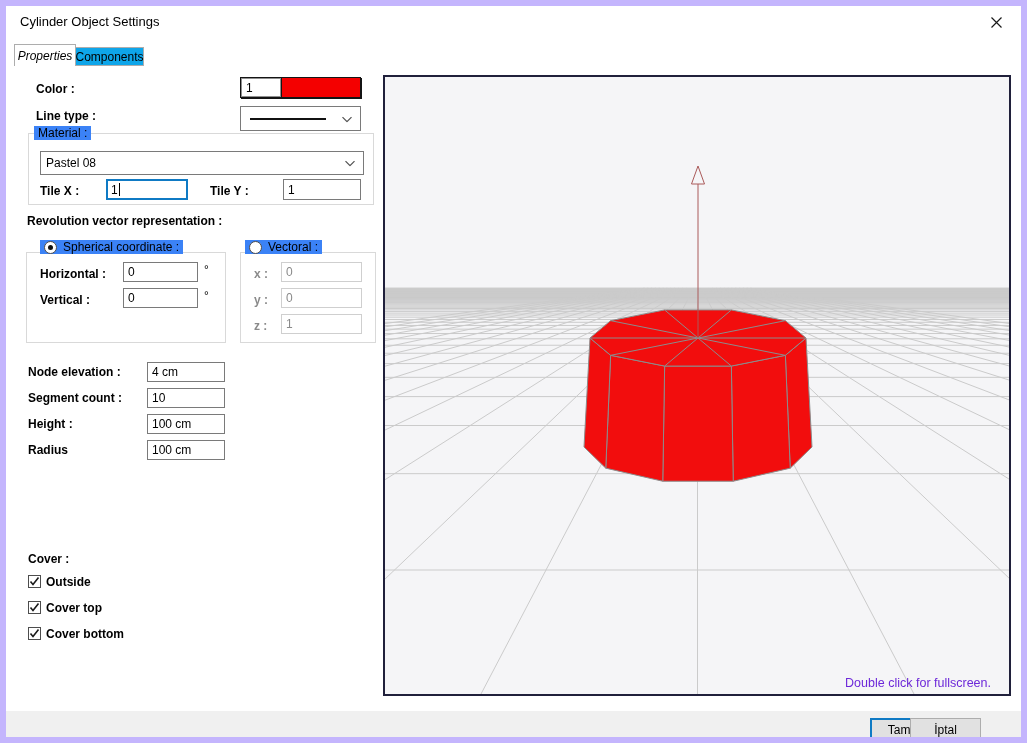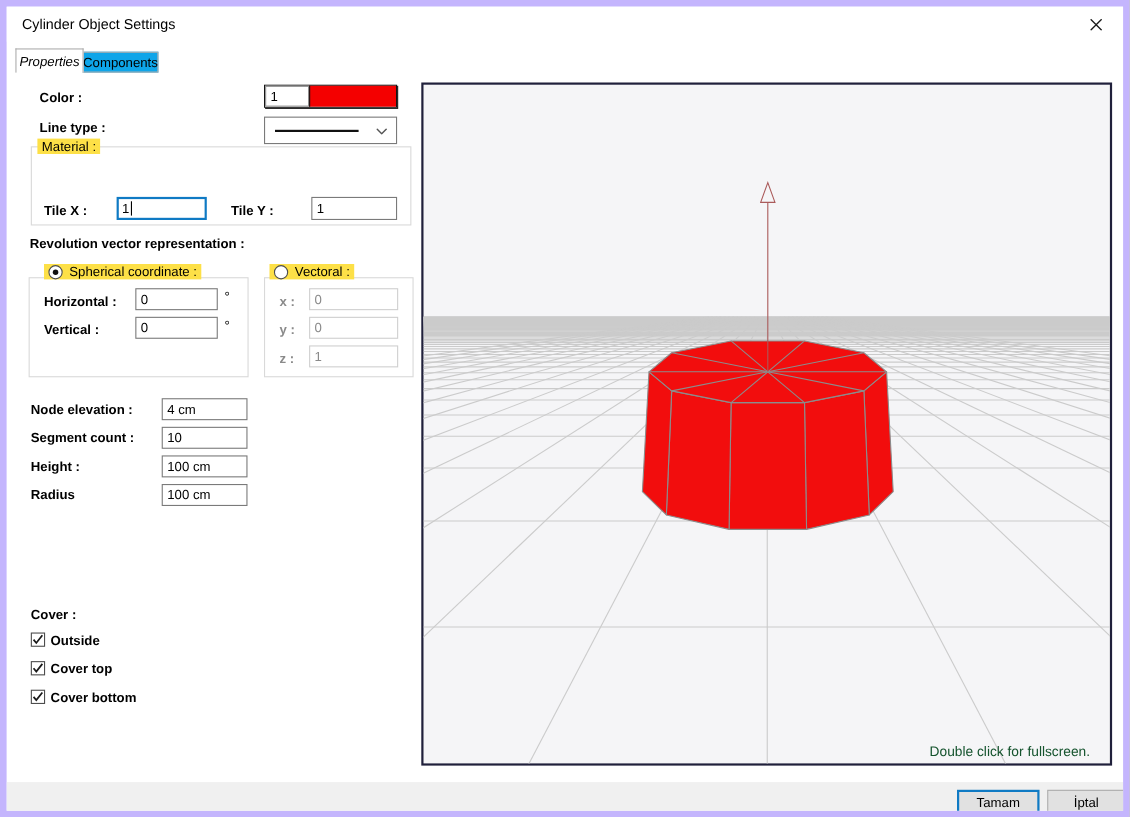--- a/index.html
+++ b/index.html
@@ -20,35 +20,35 @@
   .tb { position:absolute; background:#fff; border:1px solid #7a7a7a; font-size:12px; color:#000;
         display:flex; align-items:center; padding-left:4px; }
   .tb.dis { border-color:#cfcfcf; color:#8a8a8a; }
   .tb.focus { border:2px solid #0f7ac4; padding-left:3px; }
   .caret { width:1px; height:13px; background:#000; margin-left:1px; }
   .combo { position:absolute; background:#fff; border:1px solid #7a7a7a; display:flex;
            align-items:center; font-size:12px; padding-left:5px; cursor:default; }
   .chev { position:absolute; right:8px; top:50%; transform:translateY(-40%); }
   .lt-line { width:76px; height:2px; background:#111; margin-left:4px; }
   .grp { position:absolute; border:1px solid #d9d9d9; }
-  .legend { position:absolute; background:#fde047; padding:0 4px; font-size:12px;
+  .legend { position:absolute; background:#3b82f6; padding:0 4px; font-size:12px;
             display:flex; align-items:center; gap:6px; z-index:2; white-space:nowrap; }
   .radio { width:13px; height:13px; border:1px solid #4d4d4d; border-radius:50%;
            background:#fff; position:relative; flex:0 0 auto; }
   .radio.sel::after { content:""; position:absolute; inset:3px; background:#111; border-radius:50%; }
   .cb { position:absolute; width:13px; height:13px; border:1px solid #4d4d4d; background:#fff;
         display:flex; align-items:center; justify-content:center; }
   .colorfield { position:absolute; left:234px; top:71px; width:121px; height:21px;
                 border:1px solid #141414; box-shadow:1px 1px 0 #141414; display:flex; background:#fff; }
   .colorfield .num { width:40px; border:1px solid #8f8f8f; background:#fff; font-size:12px;
                      display:flex; align-items:center; padding-left:4px; }
   .colorfield .swatch { flex:1; border-left:1px solid #141414; }
   .preview { position:absolute; left:377px; top:69px; width:628px; height:621px;
              border:2px solid #20203b; }
-  .hint { position:absolute; right:18px; bottom:4px; font-size:12.5px; color:#14532d;margin-left:32px; }
+  .hint { position:absolute; right:18px; bottom:4px; font-size:12.5px; color:#6d28d9;margin-left:32px; }
   .footer { position:absolute; left:0; top:705px; width:100%; height:38px; background:#f0f0f0; }
   .btn { position:absolute; height:23px; background:#e1e1e1; border:1px solid #adadad;
          font-size:12px; font-family:"Liberation Sans", sans-serif; cursor:pointer; }
   .btn.default { border:2px solid #0f7ac4; }
   .deg { position:absolute; font-size:12px; color:#000; }
 </style>
 </head>
 <body>
 
 <div class="dialog">
@@ -74,20 +74,26 @@
   <span class="lbl" style="left:30px;top:103px">Line type :</span>
   <div class="combo" style="left:234px;top:100px;width:121px;height:25px">
     <div class="lt-line"></div>
     <svg class="chev" width="10" height="6" viewBox="0 0 10 6">
       <polyline points="0.5,0.5 5,5 9.5,0.5" fill="none" stroke="#555" stroke-width="1.3"></polyline>
     </svg>
   </div>
 
   <div class="grp" style="left:22px;top:127px;width:346px;height:72px"></div>
   <span class="legend" style="left:28px;top:120px">Material :</span>
+  <div class="combo" style="left:34px;top:145px;width:324px;height:24px">
+    <span>Pastel 08</span>
+    <svg class="chev" width="10" height="6" viewBox="0 0 10 6">
+      <polyline points="0.5,0.5 5,5 9.5,0.5" fill="none" stroke="#555" stroke-width="1.3"></polyline>
+    </svg>
+  </div>
   <span class="lbl" style="left:34px;top:178px">Tile X :</span>
   <div class="tb focus" style="left:100px;top:173px;width:82px;height:21px">
     <span>1</span>
     <span class="caret"></span>
   </div>
   <span class="lbl" style="left:204px;top:178px">Tile Y :</span>
   <div class="tb" style="left:277px;top:173px;width:78px;height:21px">
     <span>1</span>
   </div>
 
@@ -291,16 +297,16 @@
         <line x1="313" y1="261" x2="346.3738353924943" y2="232.94383276929295" stroke="#8c8c8c" stroke-width="1"></line>
         <line x1="313" y1="261" x2="400.3738353924943" y2="243.66033505737204" stroke="#8c8c8c" stroke-width="1"></line>
         <line x1="313" y1="261" x2="313" y2="107" stroke="#aa5a5a" stroke-width="1"></line>
         <polygon points="313,89 306.5,107 319.5,107" fill="none" stroke="#aa5a5a" stroke-width="1"></polygon>
       </svg>
     <div class="hint">Double click for fullscreen.</div>
   </div>
 
   <div class="footer">
     <button class="btn default" style="left:864px;top:7px;width:75px">Tamam</button>
-    <button class="btn" style="left:946px;top:7px;width:71px">İptal</button>
+    <button class="btn" style="left:904px;top:7px;width:71px">İptal</button>
   </div>
 
 </div>
 
 </body></html>

